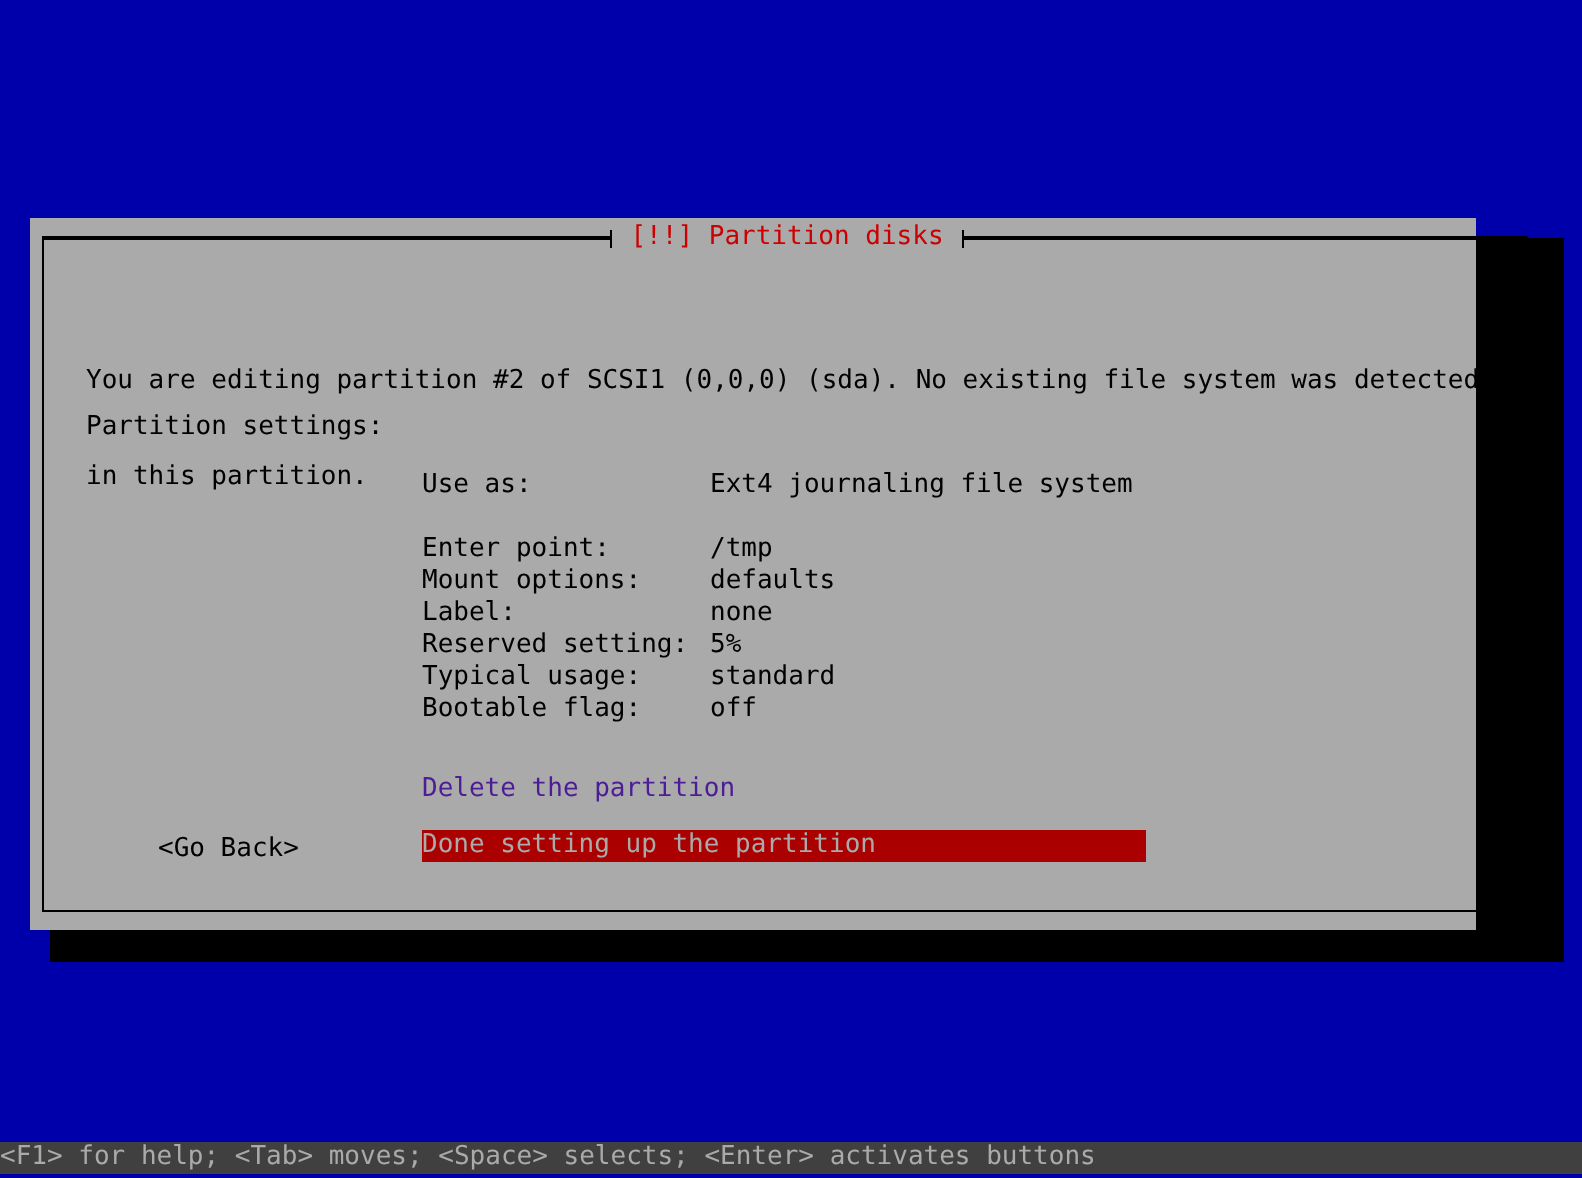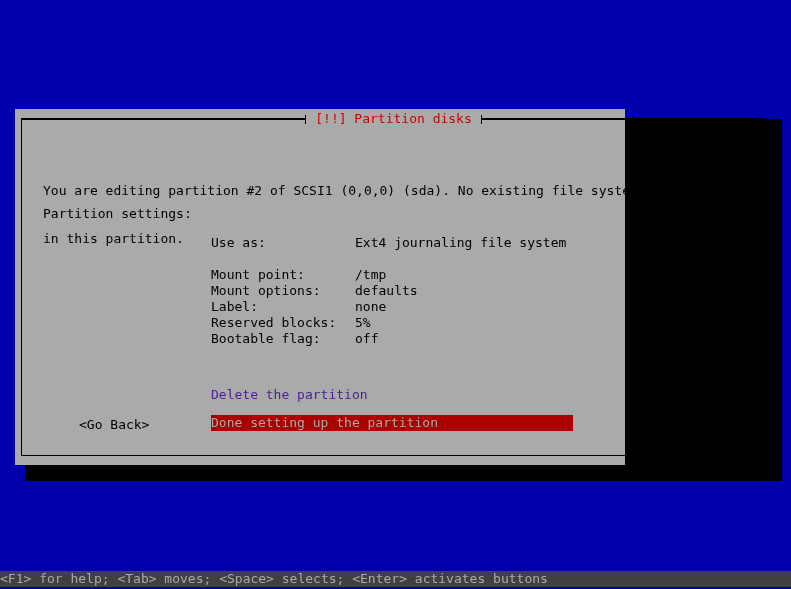--- a/index.html
+++ b/index.html
@@ -27,21 +27,21 @@
     left: 25px;
     top: 119px;
     width: 757px;
     height: 362px;
     background: #000000;
   }
   #dialog {
     position: absolute;
     left: 15px;
     top: 109px;
-    width: 610px;
+    width: 723px;
     height: 356px;
     background: #aaaaaa;
   }
   
   #dialog-frame {
     position: absolute;
     left: 6px;
     top: 9px;
     width: 743px;
     height: 338px;
@@ -188,39 +188,43 @@
       <div id="settings">
 
         <div class="setting-row">
           <span class="setting-label">Use as:</span>
           <span class="setting-value">Ext4 journaling file system</span>
         </div>
 
         <div class="setting-row spacer"></div>
 
         <div class="setting-row">
-          <span class="setting-label">Mount point:</span>
+          <span class="setting-label">Enter point:</span>
           <span class="setting-value">/tmp</span>
         </div>
 
         <div class="setting-row">
           <span class="setting-label">Mount options:</span>
           <span class="setting-value">defaults</span>
         </div>
 
         <div class="setting-row">
           <span class="setting-label">Label:</span>
           <span class="setting-value">none</span>
         </div>
 
         <div class="setting-row">
-          <span class="setting-label">Reserved blocks:</span>
+          <span class="setting-label">Reserved setting:</span>
           <span class="setting-value">5%</span>
         </div>
 
+        <div class="setting-row">
+          <span class="setting-label">Typical usage:</span>
+          <span class="setting-value">standard</span>
+        </div>
 
         <div class="setting-row">
           <span class="setting-label">Bootable flag:</span>
           <span class="setting-value">off</span>
         </div>
 
       </div>
 
       <div id="actions">
         <div class="action-row">Delete the partition</div>

